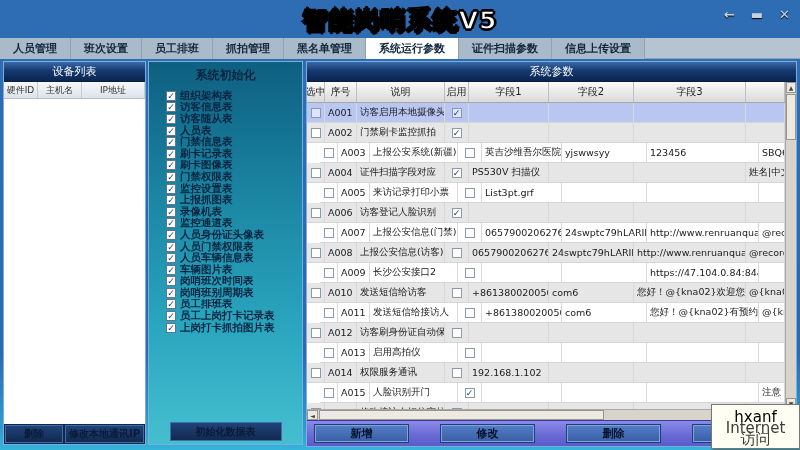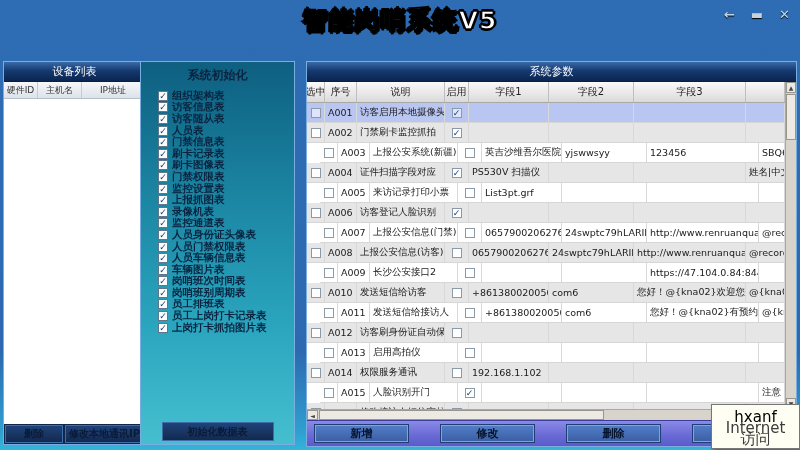--- a/index.html
+++ b/index.html
@@ -41,21 +41,21 @@
   .dev-cols { height:17px; display:flex; background:linear-gradient(180deg,#f5f7f9,#dde3ea);
     border-bottom:1px solid #b4bfca; font-size:9px; color:#333; }
   .dev-col { display:flex; align-items:center; justify-content:center;
     border-right:1px solid #c3ccd5; overflow:hidden; white-space:nowrap; }
   .dc0 { width:34px; } .dc1 { width:44px; } .dc2 { flex:1; }
   .dev-body { flex:1; background:#ffffff; }
   .left-btns { height:20px; display:flex; background:#10274b; gap:2px; padding:1px; }
   .lb0 { width:58px; } .lb1 { flex:1; }
 
   
-  .mid-panel { position:absolute; left:140px; top:61px; width:155px; height:384px;
+  .mid-panel { position:absolute; left:148px; top:61px; width:155px; height:384px;
     border:1px solid #79aede; display:flex; flex-direction:column;
     background:linear-gradient(180deg,#0e5f80 0%,#1b85a2 35%,#2ba6bf 70%,#45bfcf 100%); }
   .mid-title { height:24px; line-height:26px; text-align:center; font-size:12px;
     font-weight:bold; color:#0a2440; }
   .chk-list { flex:1; padding:4px 0 0 17px; overflow:hidden; }
   .chk-item { display:flex; align-items:center; height:11.6px; font-size:10.5px;
     font-weight:bold; color:#0a2440; white-space:nowrap; overflow:hidden; }
   .chk-box { flex:0 0 auto; width:10px; height:10px; background:#fdfdfd;
     border:1px solid #61768a; margin-right:4px; font-size:9px; line-height:8px;
     text-align:center; color:#16407e; }
@@ -118,20 +118,30 @@
 
   <div class="titlebar">
     <div class="title">智能岗哨系统V5</div>
     <div class="win-controls">
       <span>←</span>
       <span>▬</span>
       <span>✕</span>
     </div>
   </div>
 
+  <div class="tabbar" id="tabbar">
+      <div class="tab">人员管理</div>
+      <div class="tab">班次设置</div>
+      <div class="tab">员工排班</div>
+      <div class="tab">抓拍管理</div>
+      <div class="tab">黑名单管理</div>
+      <div class="tab selected">系统运行参数</div>
+      <div class="tab">证件扫描参数</div>
+      <div class="tab">信息上传设置</div>
+    </div>
 
   <div class="left-panel">
     <div class="panel-hdr">设备列表</div>
     <div class="dev-cols" id="devcols">
         <div class="dev-col dc0">硬件ID</div>
         <div class="dev-col dc1">主机名</div>
         <div class="dev-col dc2">IP地址</div>
       </div>
     <div class="dev-body"></div>
     <div class="left-btns" id="leftbtns">

